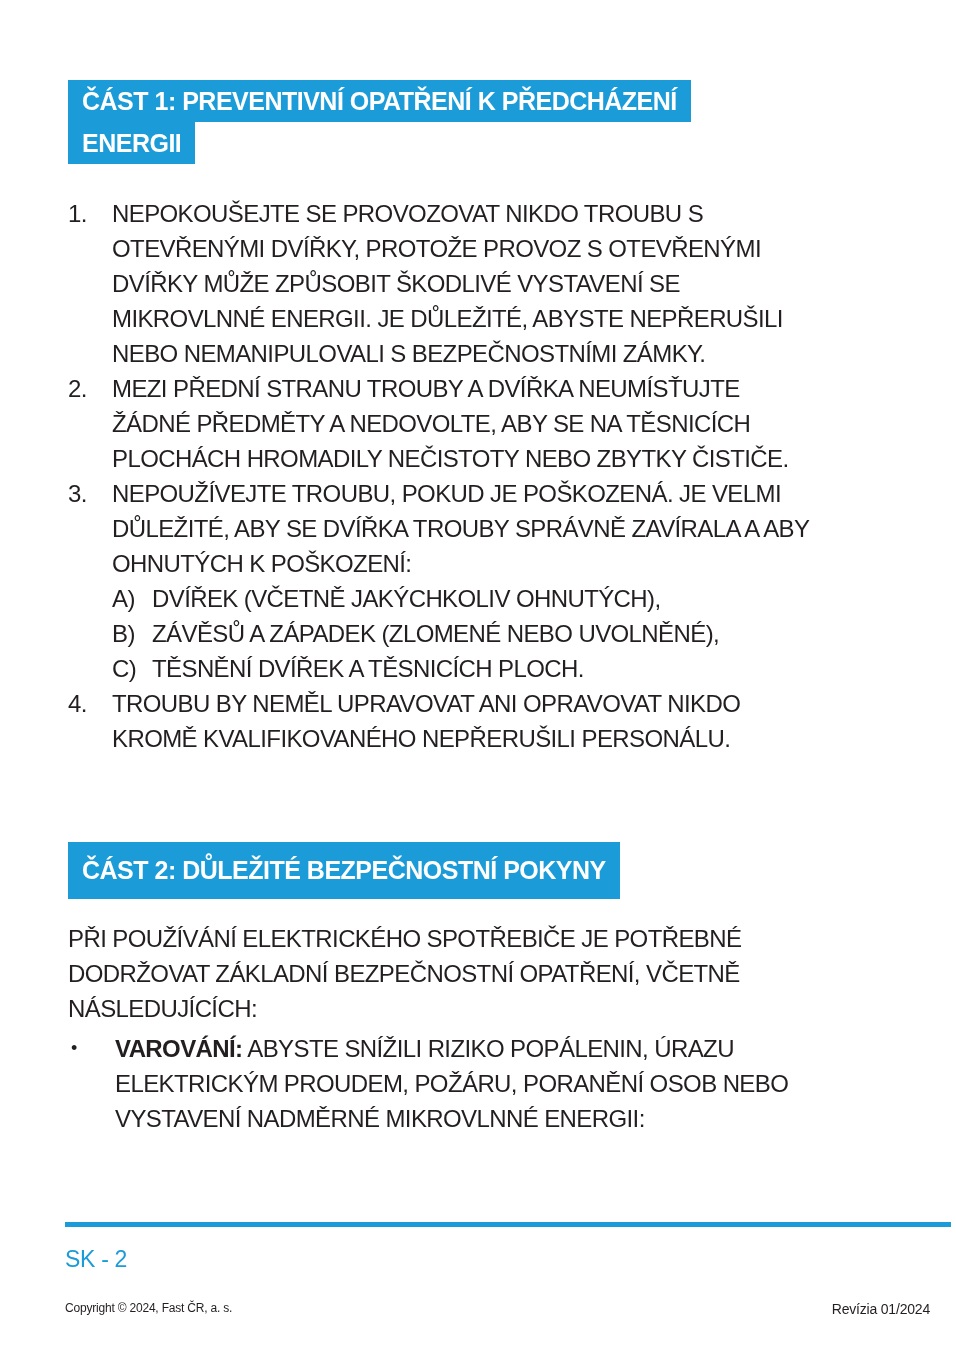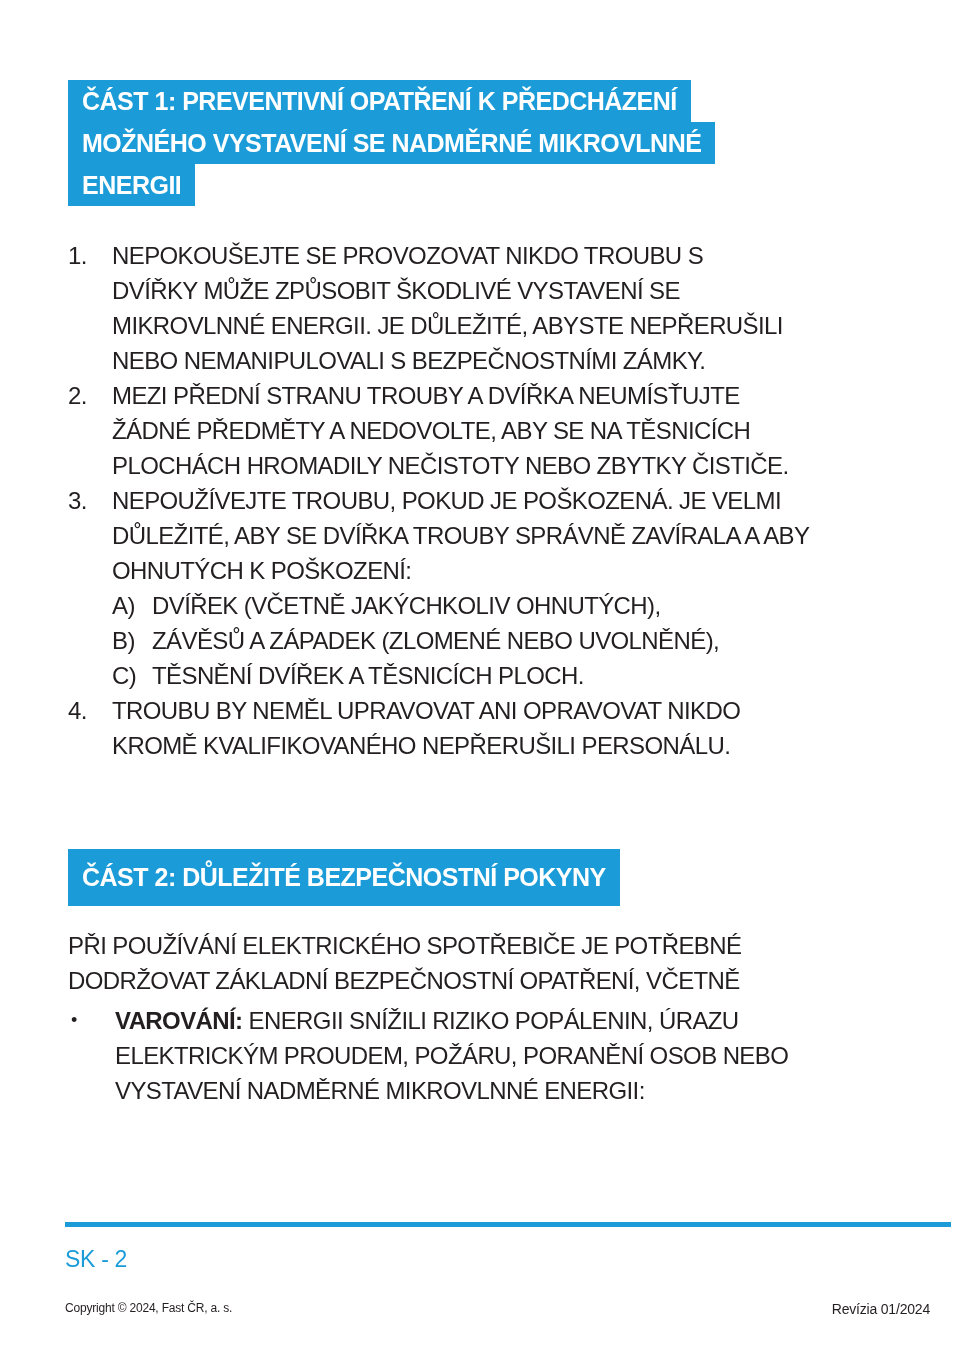--- a/index.html
+++ b/index.html
@@ -58,29 +58,29 @@
   .revision{position:absolute;right:26px;top:1301px;font-size:14px;letter-spacing:-0.2px;padding-left:20px;}
 </style>
 </head>
 <body>
 
 <div class="page">
   <div class="content">
 
     <div class="stepped">
       <span class="h-line">ČÁST 1: PREVENTIVNÍ OPATŘENÍ K PŘEDCHÁZENÍ</span>
-      <span class="h-line">MOŽNÉHO VYSTAVENÍ SE NADMĚRNÉ MIKROVLNNÉ</span>
       <span class="h-line">ENERGII</span>
     </div>
 
     <ol class="num-list">
       <li class="list-item">
         <span class="marker">1.</span>
         <div>
           <span class="ln">NEPOKOUŠEJTE SE PROVOZOVAT NIKDO TROUBU S</span>
+          <span class="ln">OTEVŘENÝMI DVÍŘKY, PROTOŽE PROVOZ S OTEVŘENÝMI</span>
           <span class="ln">DVÍŘKY MŮŽE ZPŮSOBIT ŠKODLIVÉ VYSTAVENÍ SE</span>
           <span class="ln">MIKROVLNNÉ ENERGII. JE DŮLEŽITÉ, ABYSTE NEPŘERUŠILI</span>
           <span class="ln">NEBO NEMANIPULOVALI S BEZPEČNOSTNÍMI ZÁMKY.</span>
         </div>
       </li>
 
       <li class="list-item">
         <span class="marker">2.</span>
         <div>
           <span class="ln">MEZI PŘEDNÍ STRANU TROUBY A DVÍŘKA NEUMÍSŤUJTE</span>
@@ -119,26 +119,27 @@
       </li>
     </ol>
 
     <div class="stepped section2-heading">
       <span class="h-line">ČÁST 2: DŮLEŽITÉ BEZPEČNOSTNÍ POKYNY</span>
     </div>
 
     <div class="intro">
       <span class="ln">PŘI POUŽÍVÁNÍ ELEKTRICKÉHO SPOTŘEBIČE JE POTŘEBNÉ</span>
       <span class="ln">DODRŽOVAT ZÁKLADNÍ BEZPEČNOSTNÍ OPATŘENÍ, VČETNĚ</span>
+      <span class="ln">NÁSLEDUJÍCÍCH:</span>
     </div>
 
     <div class="warning">
       <span class="bullet">•</span>
       <div>
-        <span class="ln"><b class="warn-label">VAROVÁNÍ:</b><span> ENERGII SNÍŽILI RIZIKO POPÁLENIN, ÚRAZU</span></span>
+        <span class="ln"><b class="warn-label">VAROVÁNÍ:</b><span> ABYSTE SNÍŽILI RIZIKO POPÁLENIN, ÚRAZU</span></span>
         <span class="ln">ELEKTRICKÝM PROUDEM, POŽÁRU, PORANĚNÍ OSOB NEBO</span>
         <span class="ln">VYSTAVENÍ NADMĚRNÉ MIKROVLNNÉ ENERGII:</span>
       </div>
     </div>
 
   </div>
 
   <div class="footer-rule"></div>
   <div class="page-code">SK - 2</div>
   <div class="copyright">Copyright © 2024, Fast ČR, a. s.</div>

